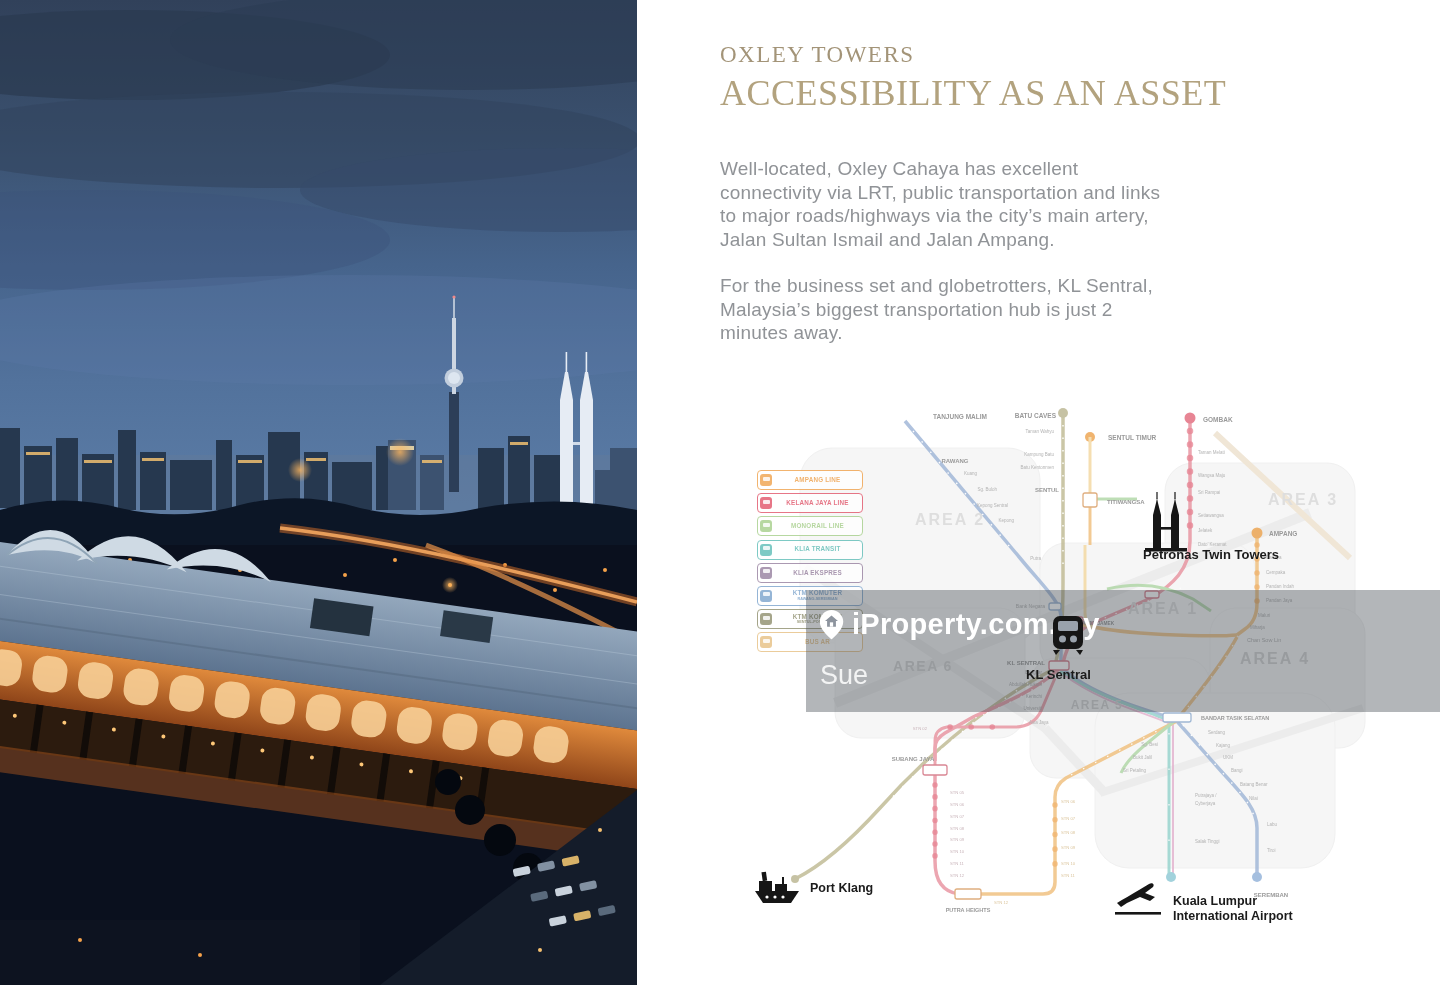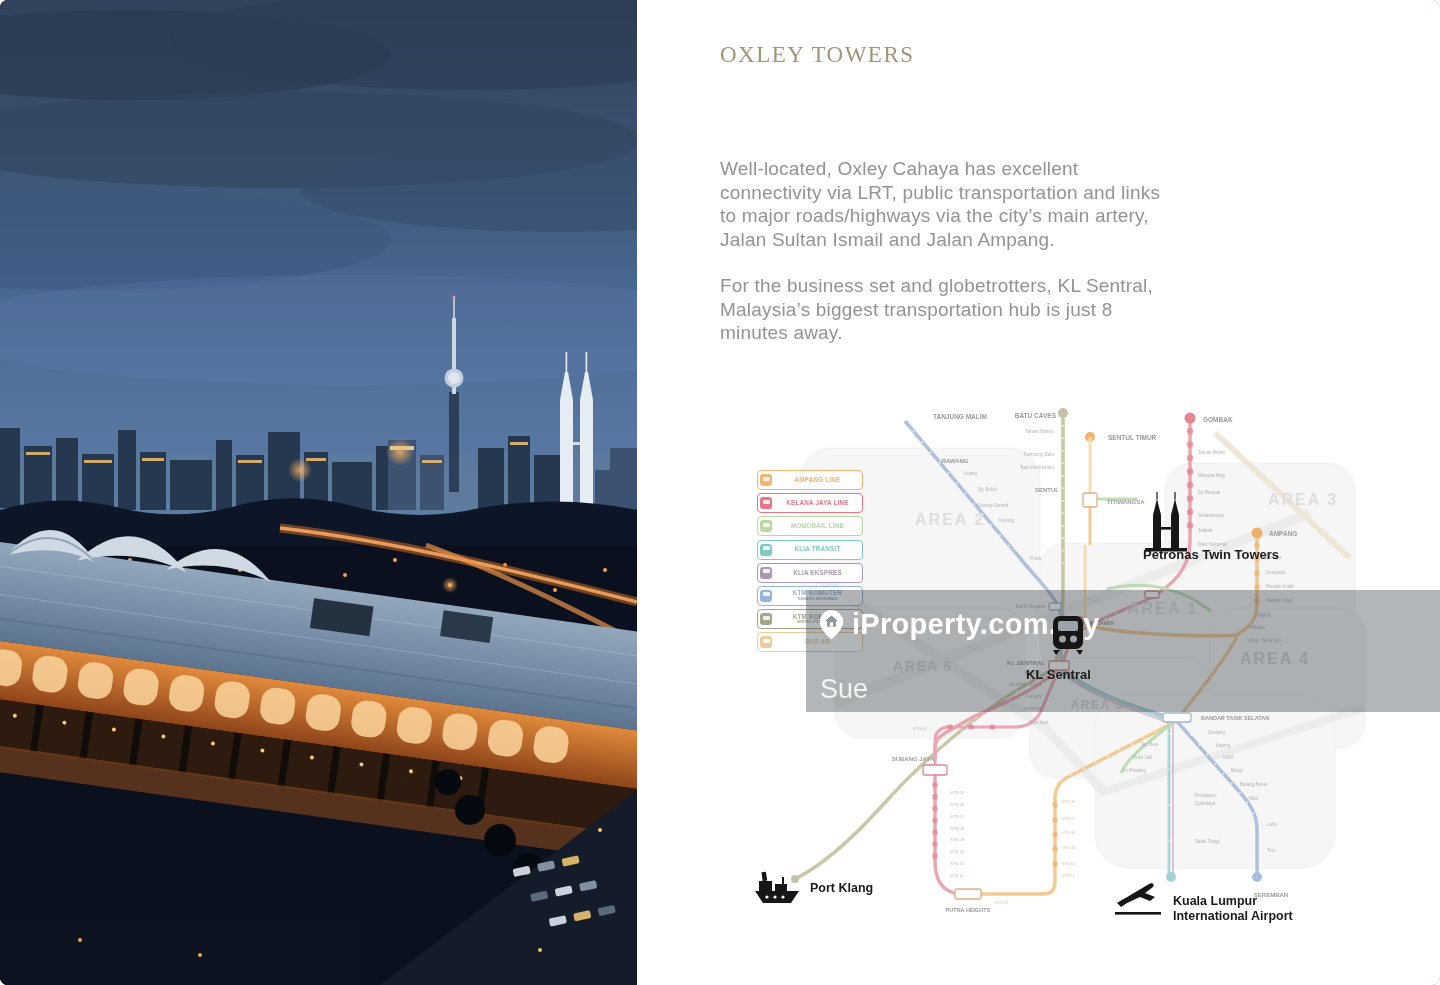--- a/index.html
+++ b/index.html
@@ -1,17 +1,17 @@
 <!DOCTYPE html>
 <html><head>
 <meta charset="utf-8">
 <style>
   html,body{margin:0;padding:0;background:#ffffff;}
   .page{position:relative;width:1440px;height:985px;background:#ec4899;overflow:hidden;
-        font-family:"Liberation Sans",sans-serif;border-radius:8px;}
+        font-family:"Liberation Sans",sans-serif;}
   
   .photo{position:absolute;left:0;top:0;width:637px;height:985px;overflow:hidden;background:#101826;}
   .photo svg{display:block;width:100%;height:100%;}
   
   .content{position:absolute;left:637px;top:0;width:803px;height:985px;background:#ffffff;}
   .eyebrow{position:absolute;left:83px;top:42px;font-family:"Liberation Serif",serif;
            font-size:23px;letter-spacing:1.5px;color:#a39478;}
   .big-title{position:absolute;left:83px;top:72px;font-family:"Liberation Serif",serif;
            font-size:36px;letter-spacing:.5px;color:#b2a27e;white-space:nowrap;}
   .para{position:absolute;left:83px;width:452px;font-size:19px;line-height:23.5px;
@@ -31,21 +31,21 @@
            background:rgba(255,255,255,.85);border-radius:1px;}
   .leg-txt{flex:1;text-align:center;line-height:1;}
   .leg-l1{display:block;font-size:6.3px;font-weight:bold;letter-spacing:.2px;}
   .leg-l2{display:block;font-size:3.8px;font-weight:bold;margin-top:1px;}
   
   .watermark{position:absolute;left:806px;top:590px;width:634px;height:122px;z-index:20;
            background:rgba(55,62,72,0.38);color:#ffffff;}
   .wm-brand-row{position:absolute;left:12px;top:18px;display:flex;align-items:center;}
   .wm-pin{width:27px;height:31px;margin-right:7px;}
   .wm-brand{font-size:29px;font-weight:bold;letter-spacing:.3px;}
-  .wm-agent{position:absolute;left:14px;top:70px;font-size:27px;font-weight:400;opacity:.85;margin-top:14px;}
+  .wm-agent{position:absolute;left:14px;top:70px;font-size:27px;font-weight:400;opacity:.85;}
 </style>
 </head>
 <body>
 
 <div class="page">
 
   <div class="photo">
     <svg viewBox="0 0 637 985" preserveAspectRatio="none">
       <defs>
         <linearGradient id="sky" x1="0" y1="0" x2="0" y2="1">
@@ -257,22 +257,23 @@
           <circle cx="540" cy="950" r="2" fill="#f5c070"></circle>
       </g>
       <rect x="0" y="920" width="360" height="65" fill="#0d1320"></rect>
       <circle cx="80" cy="940" r="2" fill="#f5a24a"></circle>
         <circle cx="200" cy="955" r="2" fill="#f5a24a"></circle>
     </svg>
   </div>
 
   <div class="content">
     <div class="eyebrow">OXLEY TOWERS</div>
+    <div class="big-title">ACCESSIBILITY AS AN ASSET</div>
     <p class="para para1">Well-located, Oxley Cahaya has excellent connectivity via LRT, public transportation and links to major roads/highways via the city’s main artery, Jalan Sultan Ismail and Jalan Ampang.</p>
-    <p class="para para2">For the business set and globetrotters, KL Sentral, Malaysia’s biggest transportation hub is just 8 minutes away.</p>
+    <p class="para para2">For the business set and globetrotters, KL Sentral, Malaysia’s biggest transportation hub is just 2 minutes away.</p>
   </div>
 
   <div class="map-wrap">
     <svg id="map-base" viewBox="0 0 625 560">
 
       <g fill="#f6f6f6" stroke="#f0f0f0">
         <rect x="55" y="75" width="240" height="195" rx="32"></rect>
         <rect x="420" y="90" width="190" height="225" rx="28"></rect>
         <rect x="295" y="170" width="215" height="130" rx="26"></rect>
         <rect x="465" y="235" width="155" height="140" rx="26"></rect>

